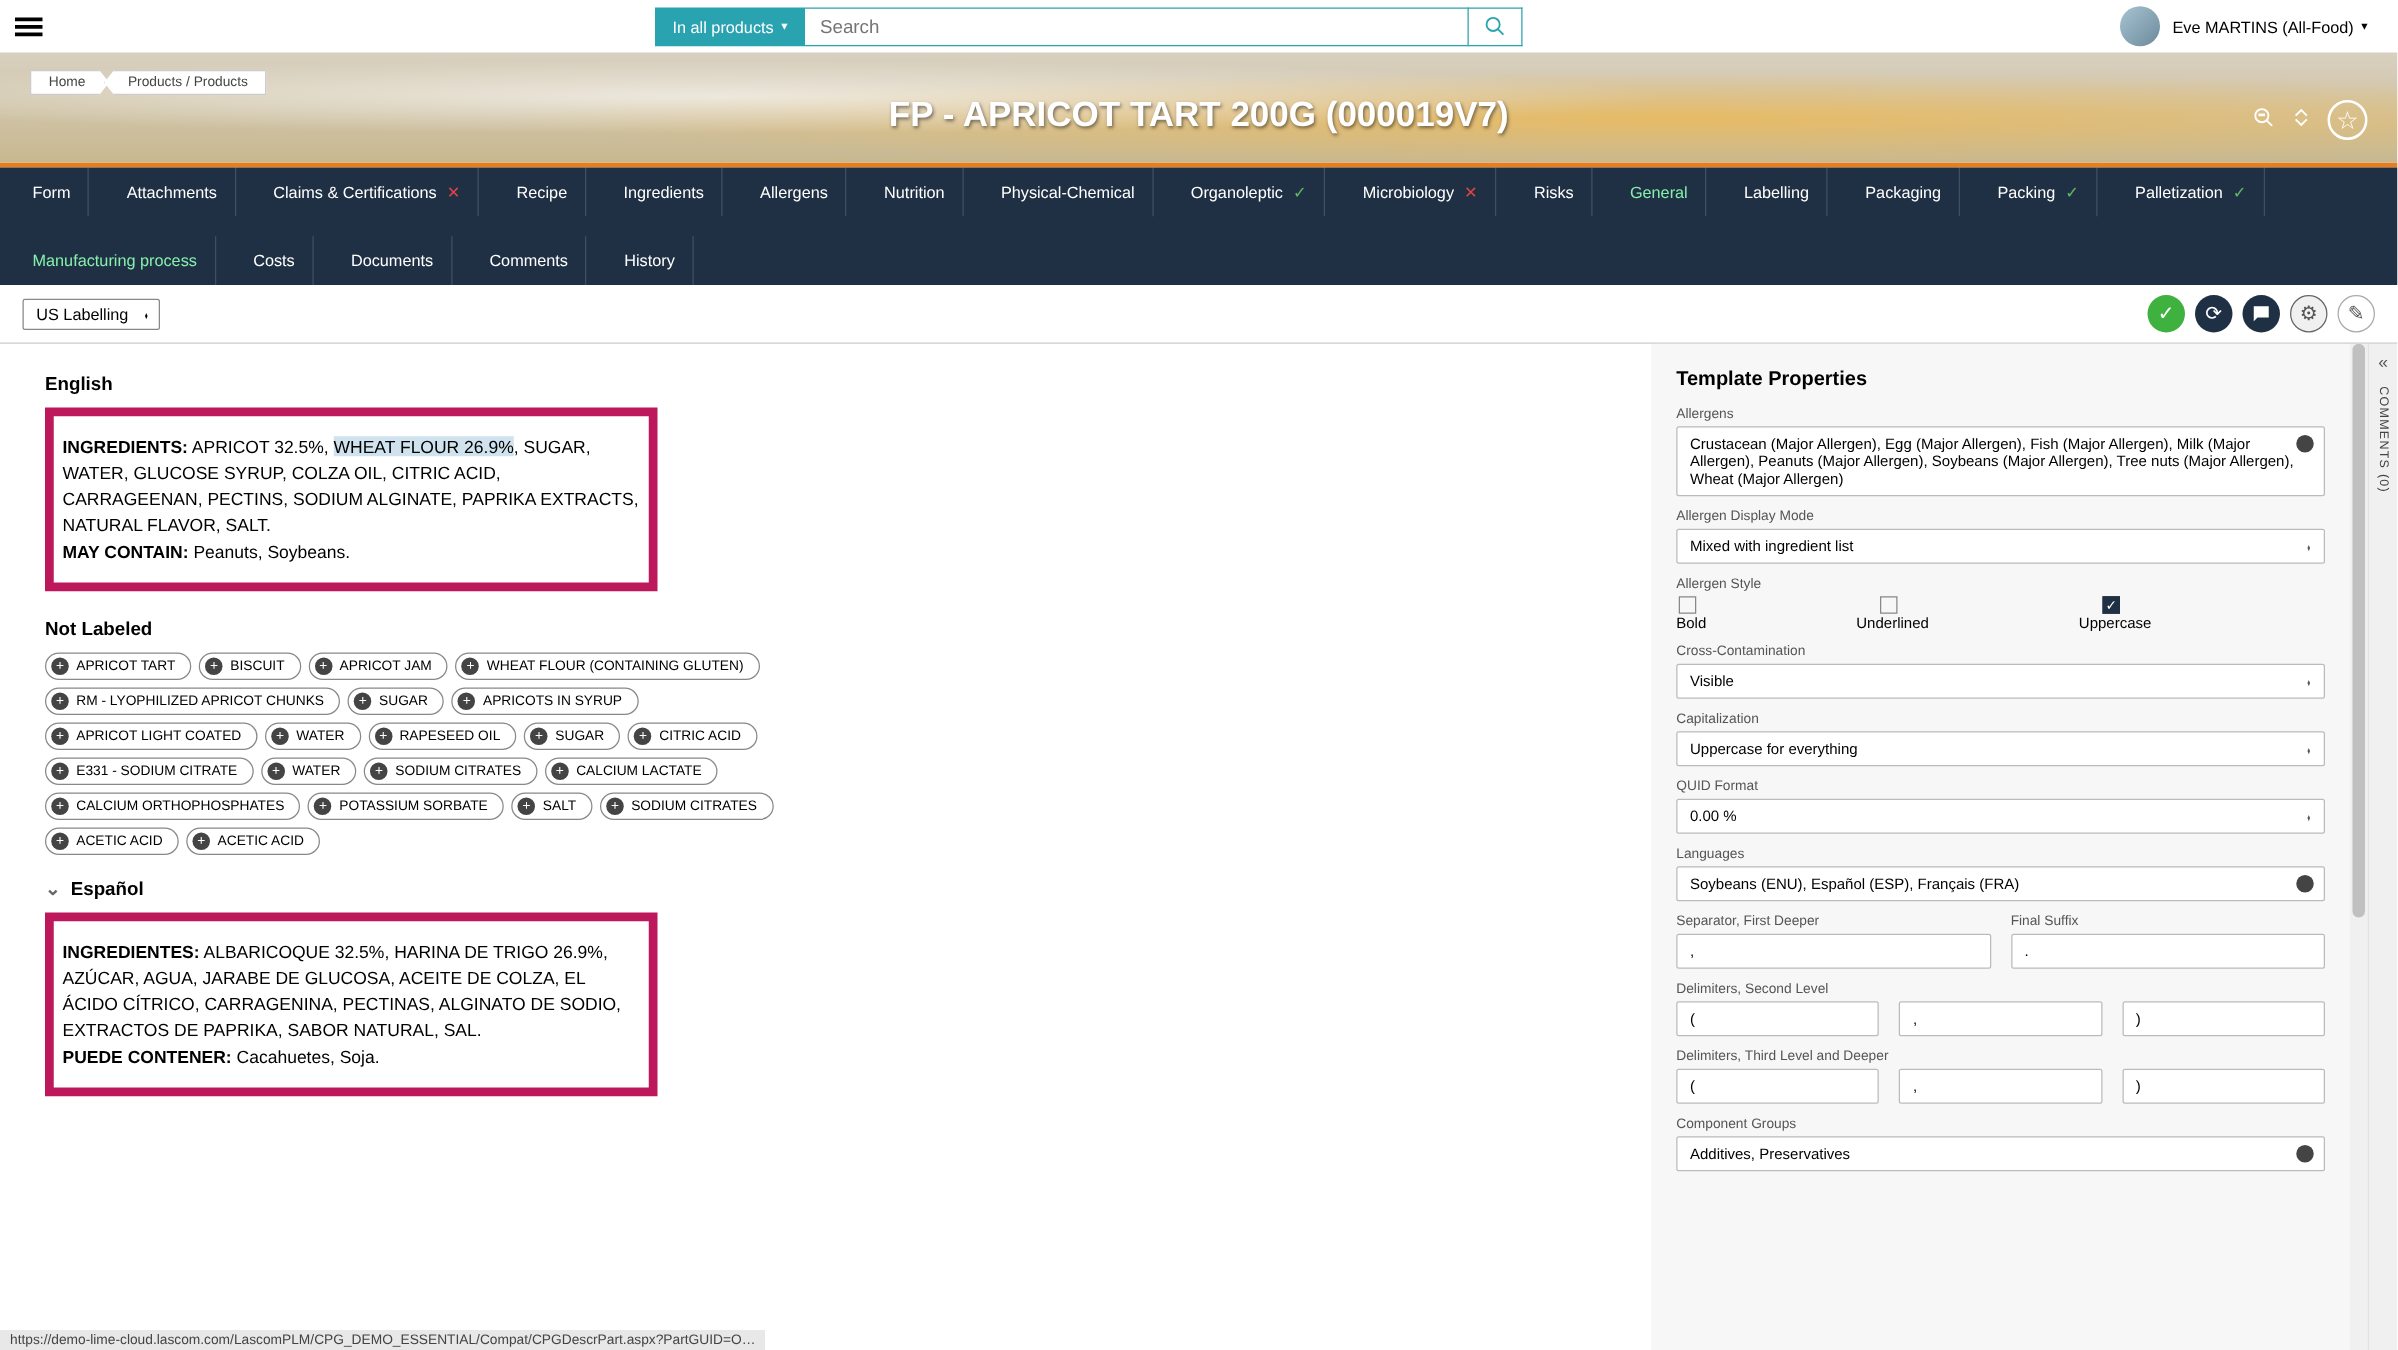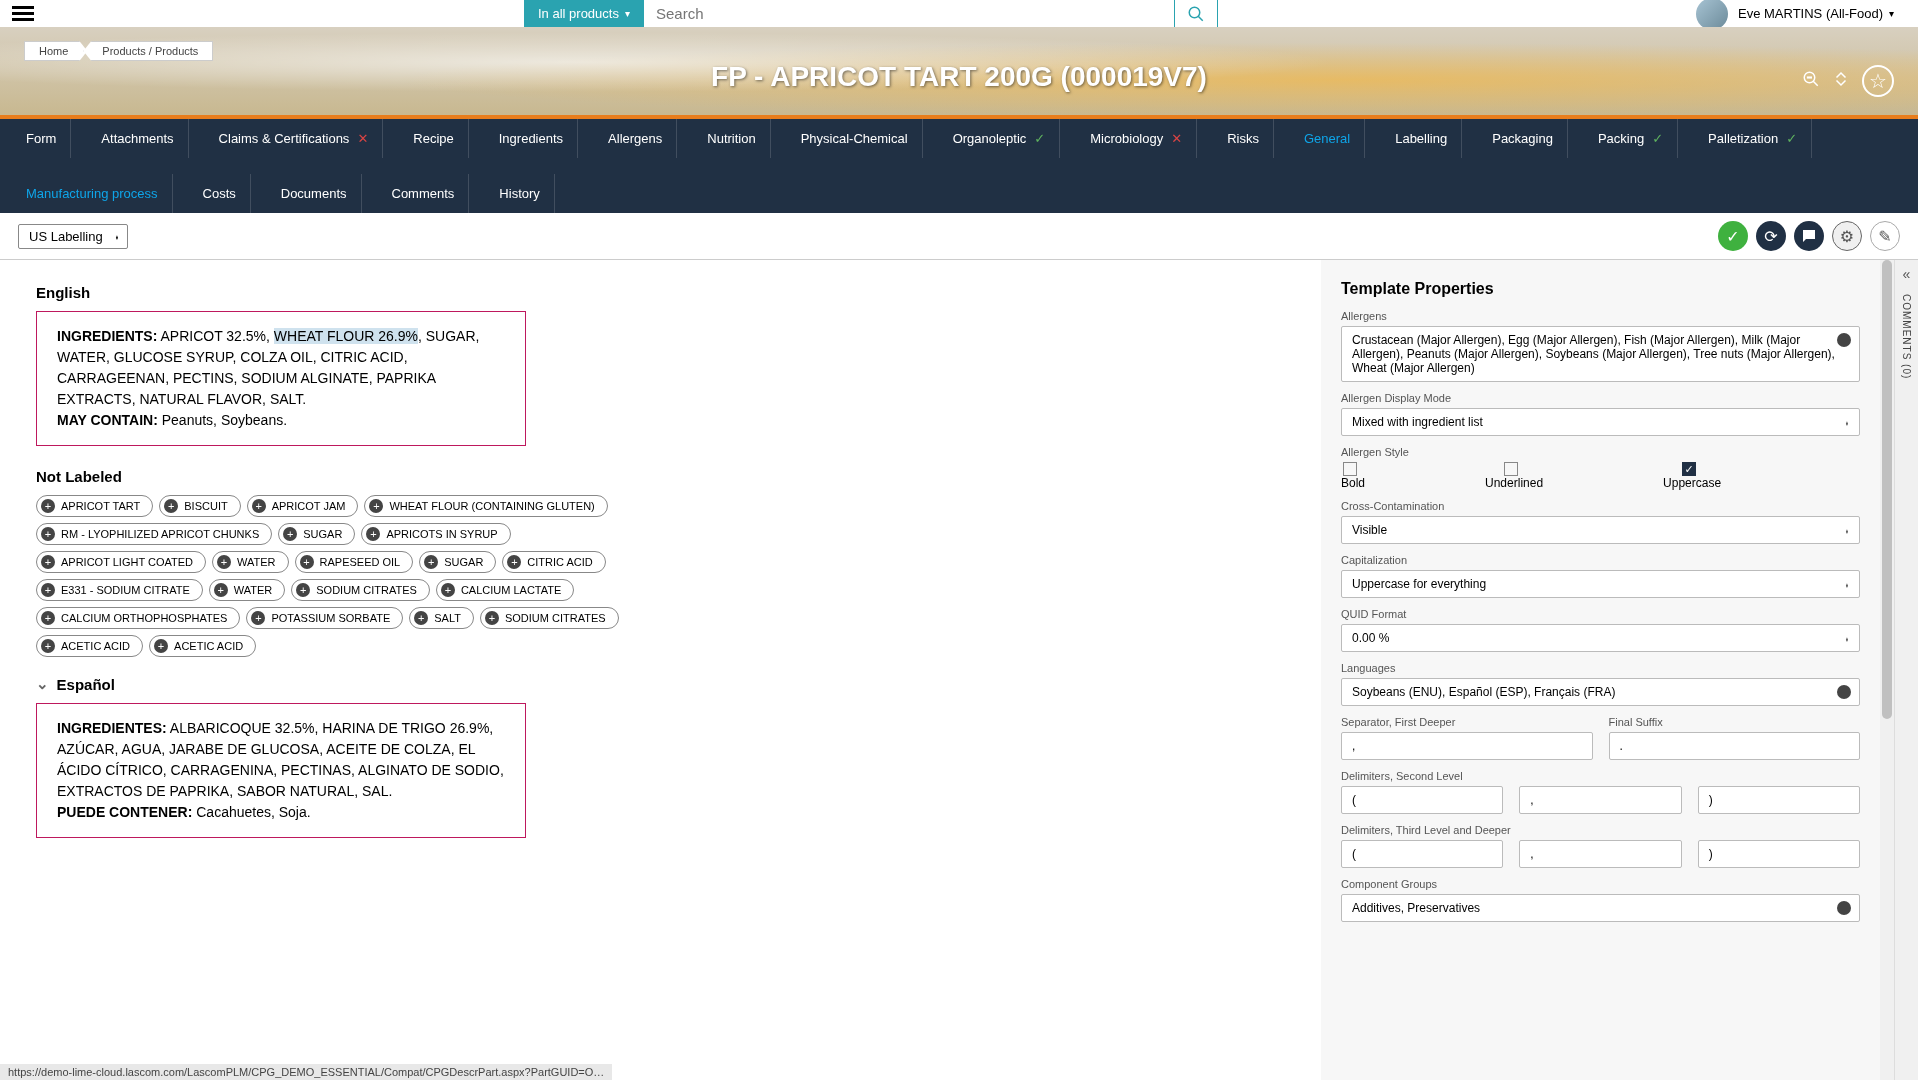--- a/index.html
+++ b/index.html
@@ -1,19 +1,19 @@
 <!DOCTYPE html>
 <html><head>
 <meta charset="utf-8">
 <style>
 * { box-sizing: border-box; margin: 0; padding: 0; font-family: Arial, sans-serif; }
 body { background: #fff; overflow: hidden; }
 
 
-.topbar { display: flex; align-items: center; height: 27px; background: #fff; position: relative; }
+.topbar { display: flex; align-items: center; height: 42px; background: #fff; position: relative; }
 .hamburger { padding: 8px 12px; cursor: pointer; }
 .hamburger span { display: block; width: 22px; height: 3px; background: #000; margin: 3px 0; }
 .search-wrap { display: flex; margin: 0 auto; flex: 0 0 694px; }
 .search-cat { background: #2aa3b0; color: #fff; padding: 8px 14px; font-size: 13px; display: flex; align-items: center; cursor: pointer; }
 .search-cat::after { content: "▾"; margin-left: 6px; font-size: 10px; }
 .search-input { border: 1px solid #2aa3b0; border-left: none; flex: 1; padding: 6px 12px; font-size: 15px; color: #888; outline: none; }
 .search-icon-box { border: 1px solid #2aa3b0; border-left: none; display: flex; align-items: center; padding: 0 12px; cursor: pointer; }
 .user-area { display: flex; align-items: center; margin-right: 24px; font-size: 13px; cursor: pointer; }
 .avatar { width: 32px; height: 32px; border-radius: 50%; background: linear-gradient(135deg, #a8c4d4, #6b8a99); margin-right: 10px; }
 .user-area::after { content: "▾"; margin-left: 6px; font-size: 10px; }
@@ -29,21 +29,21 @@
 .banner-actions { position: absolute; right: 24px; bottom: 18px; display: flex; gap: 12px; align-items: center; }
 .banner-icon { width: 32px; height: 32px; border: 2px solid #fff; border-radius: 50%; display: flex; align-items: center; justify-content: center; cursor: pointer; }
 .star { font-size: 20px; color: #fff; }
 
 
 .orange-bar { height: 4px; background: #e87d1c; }
 
 
 .tabs { background: #203044; color: #fff; display: flex; flex-wrap: wrap; padding: 0 12px; gap: 16px; }
 .tab { padding: 12px 14px; font-size: 13px; border-right: 1px solid rgba(255,255,255,0.15); cursor: pointer; display: flex; align-items: center; }
-.tab.disabled { color: #0ea5e9; }
+.tab.disabled { color: #86efac; }
 .tab .x { color: #d94444; margin-left: 8px; font-size: 13px; }
 .tab .chk { color: #5fb35f; margin-left: 8px; font-size: 13px; }
 
 
 .subtool { display: flex; align-items: center; padding: 8px 18px; border-bottom: 1px solid #ccc; gap: 43px; }
 .dropdown-btn { border: 1px solid #888; background: #fff; padding: 4px 24px 4px 10px; font-size: 13px; position: relative; cursor: pointer; border-radius: 2px; }
 .dropdown-btn::after { content: "♦"; font-size: 8px; position: absolute; right: 8px; top: 8px; transform: scaleX(0.6); }
 .right-icons { margin-left: auto; display: flex; gap: 8px; }
 .circ { width: 30px; height: 30px; border-radius: 50%; display: flex; align-items: center; justify-content: center; cursor: pointer; font-size: 16px; }
 .circ.green { background: #3fb13f; color: #fff; }
@@ -55,21 +55,21 @@
 .main { display: flex; height: calc(1080px - 42px - 88px - 4px - 33px - 33px - 46px); overflow: hidden; }
 .left-col { flex: 1; padding: 24px 36px; overflow-y: auto; }
 .right-col { width: 560px; background: #f7f7f7; padding: 20px 20px; overflow-y: auto; border-left: 1px solid #fff; }
 .scrollbar-stub { width: 14px; background: #f0f0f0; position: relative; }
 .scroll-thumb { position: absolute; right: 2px; top: 0; width: 10px; height: 55%; background: #c0c0c0; border-radius: 5px; }
 .comments-rail { width: 24px; background: #f0f0f0; border-left: 1px solid #ddd; display: flex; flex-direction: column; align-items: center; padding-top: 6px; }
 .comments-rail .collapse { font-size: 14px; color: #555; cursor: pointer; margin-bottom: 12px; }
 .comments-vtext { writing-mode: vertical-rl; font-size: 10px; color: #444; letter-spacing: 1px; }
 
 .section-title { font-size: 15px; font-weight: bold; margin-bottom: 10px; }
-.ing-box { border: 1px solid #be185d; padding: 14px 20px; font-size: 14px; line-height: 1.5; margin-bottom: 22px; max-width: 490px; }
+.ing-box { border: 7px solid #be185d; padding: 14px 7px; font-size: 14px; line-height: 1.5; margin-bottom: 22px; max-width: 490px; }
 .ing-box .label { font-weight: bold; }
 .highlight { background: #cfe2ee; }
 
 .subsection { font-size: 15px; font-weight: bold; margin: 4px 0 10px; }
 .chips { display: flex; flex-wrap: wrap; gap: 6px 6px; max-width: 640px; margin-bottom: 18px; }
 .chip { border: 1px solid #888; border-radius: 12px; padding: 3px 12px 3px 4px; font-size: 11px; display: flex; align-items: center; cursor: pointer; }
 .chip .plus { width: 14px; height: 14px; border-radius: 50%; background: #444; color: #fff; display: flex; align-items: center; justify-content: center; font-size: 11px; margin-right: 6px; }
 
 .collapse-hdr { display: flex; align-items: center; font-size: 15px; font-weight: bold; margin: 4px 0 10px; cursor: pointer; }
 .collapse-hdr .chev { margin-right: 8px; color: #666; }

